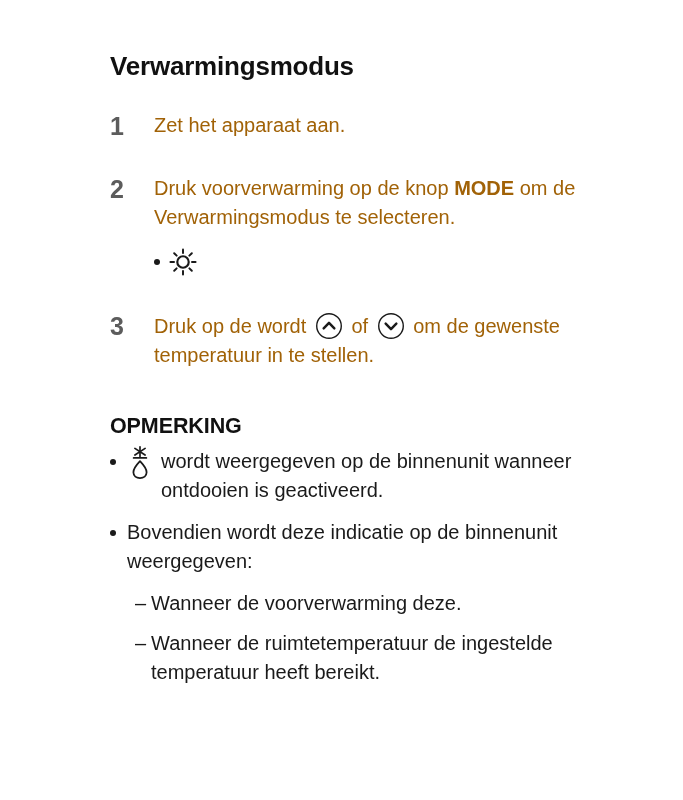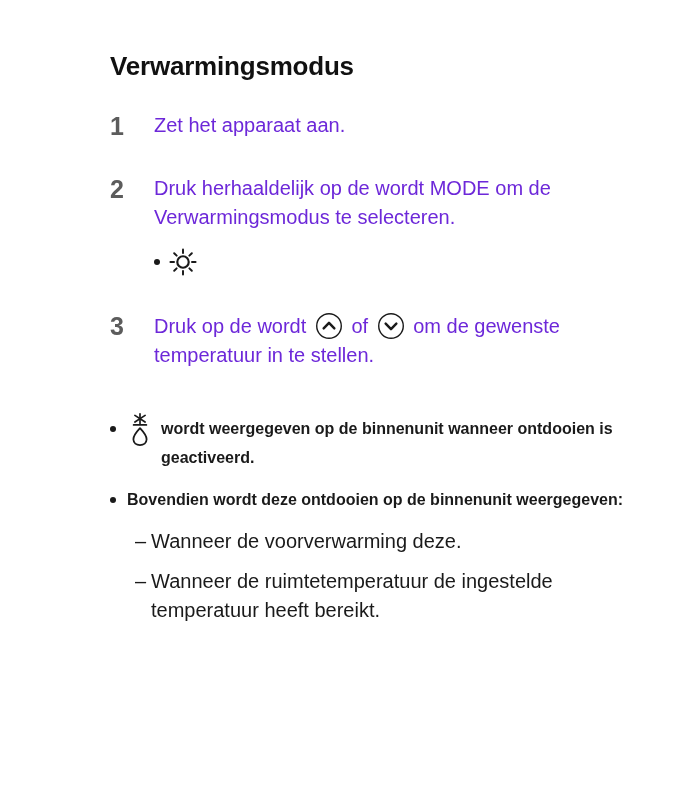--- a/index.html
+++ b/index.html
@@ -62,25 +62,25 @@
     font-weight: bold;
     color: #5c5c5c;
     line-height: 28px;
     margin-top: 1px;
   }
 
   .step-body {
     flex: 1 1 auto;
     font-size: 20px;
     line-height: 29px;
-    color: #6d28d9;
+    color: #a16207;
     max-width: 500px;
   }
 
-  .step-body b { font-weight: normal; text-align: right; }
+  .step-body b { font-weight: bold; text-align: right; }
 
   
   .sub-bullet {
     display: flex;
     align-items: flex-start;
     margin-top: 15px;
     font-size: 20px;
     line-height: 29px;
   }
   .sub-bullet .dot {
@@ -117,25 +117,24 @@
 
   .note-list {
     margin: 0;
     padding: 0;
     list-style: none;
   }
 
   .note-item {
     display: flex;
     align-items: flex-start;
-    font-size: 16px;
+    font-size: 20px;
     line-height: 29px;
     margin-bottom: 13px;
     max-width: 545px;
-    font-weight: bold;
   }
   .note-item .bullet {
     flex: 0 0 auto;
     width: 17px;
     margin-top: 12px;
   }
   .note-item .bullet::before {
     content: "";
     display: block;
     width: 6px;
@@ -184,21 +183,21 @@
     <li class="step">
       <div class="step-num">1</div>
       <div class="step-body">
         <span>Zet het apparaat aan.</span>
       </div>
     </li>
 
     <li class="step">
       <div class="step-num">2</div>
       <div class="step-body">
-        <span>Druk herhaaldelijk op de wordt </span><b>MODE</b><span> om de Verwarmingsmodus te selecteren.</span>
+        <span>Druk voorverwarming op de knop </span><b>MODE</b><span> om de Verwarmingsmodus te selecteren.</span>
 
         <div class="sub-bullet">
           <span class="dot"></span>
           <span class="icon-wrap">
             <svg class="ico ico-sun" viewBox="0 0 32 32" aria-hidden="true">
               <g stroke="#1a1a1a" stroke-width="2.1" stroke-linecap="round" fill="none">
                 <circle cx="16" cy="16" r="6.1" stroke-width="2.3"></circle>
                 <line x1="16" y1="2.6" x2="16" y2="6.4"></line>
                 <line x1="16" y1="25.6" x2="16" y2="29.4"></line>
                 <line x1="2.6" y1="16" x2="6.4" y2="16"></line>
@@ -223,20 +222,21 @@
           </svg></span><span> of </span><span><svg class="ico ico-chev" viewBox="0 0 32 32" aria-hidden="true">
             <circle cx="16" cy="16" r="13.1" fill="none" stroke="#1a1a1a" stroke-width="1.5"></circle>
             <polyline points="10.3,13.4 16,19.4 21.7,13.4" fill="none" stroke="#1a1a1a" stroke-width="2.6" stroke-linecap="round" stroke-linejoin="round"></polyline>
           </svg></span><span> om de gewenste temperatuur in te stellen.</span>
       </div>
     </li>
 
   </ol>
 
   <div class="note">
+    <h2 class="note-title">OPMERKING</h2>
 
     <ul class="note-list">
 
       <li class="note-item has-icon">
         <span class="bullet"></span>
         <span class="icon-wrap">
           <svg class="ico ico-defrost" viewBox="0 0 26 34" aria-hidden="true">
             <g stroke="#1a1a1a" stroke-width="1.7" stroke-linecap="round" fill="none">
               <line x1="13" y1="1.8" x2="13" y2="11.6"></line>
               <line x1="7.9" y1="3.4" x2="18.1" y2="10.0"></line>
@@ -244,21 +244,21 @@
               <line x1="6.6" y1="12.9" x2="19.4" y2="12.9"></line>
             </g>
             <path d="M13 16.2 C13 16.2 19.6 23.2 19.6 27.3 C19.6 30.9 16.6 33.1 13 33.1 C9.4 33.1 6.4 30.9 6.4 27.3 C6.4 23.2 13 16.2 13 16.2 Z" fill="none" stroke="#1a1a1a" stroke-width="1.8" stroke-linejoin="round"></path>
           </svg>
         </span>
         <span class="note-text">wordt weergegeven op de binnenunit wanneer ontdooien is geactiveerd.</span>
       </li>
 
       <li class="note-item">
         <span class="bullet"></span>
-        <span class="note-text">Bovendien wordt deze ontdooien op de binnenunit weergegeven:</span>
+        <span class="note-text">Bovendien wordt deze indicatie op de binnenunit weergegeven:</span>
       </li>
 
       <ul class="dash-list">
         <li class="dash-item">
           <span class="dash">–</span>
           <span class="dash-text">Wanneer de voorverwarming deze.</span>
         </li>
         <li class="dash-item">
           <span class="dash">–</span>
           <span class="dash-text">Wanneer de ruimtetemperatuur de ingestelde temperatuur heeft bereikt.</span>

